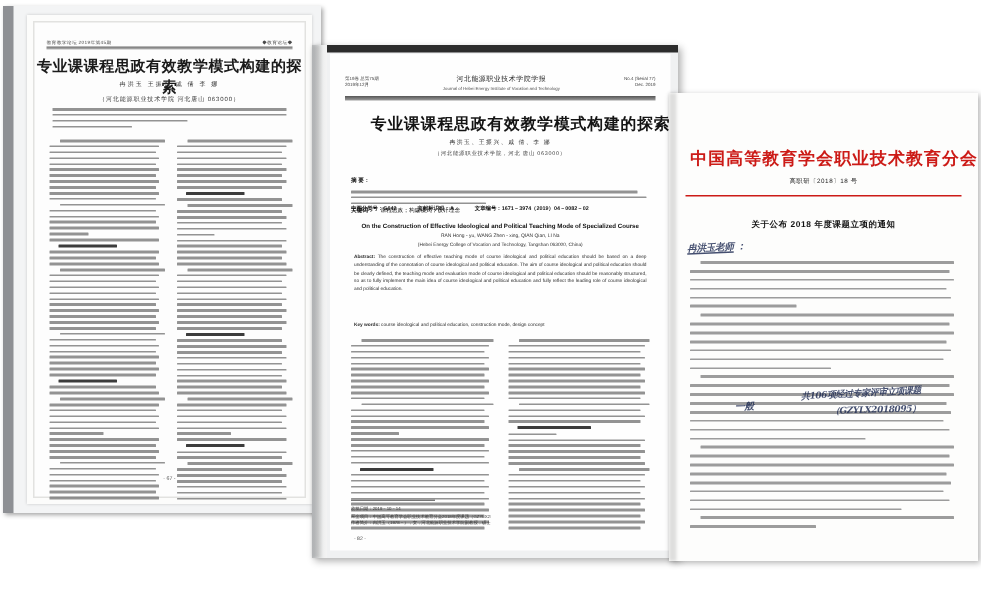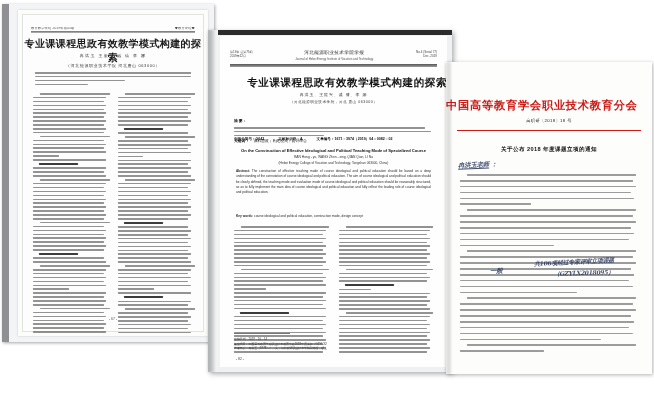--- a/index.html
+++ b/index.html
@@ -311,21 +311,21 @@
     left: 446px;
     top: 62px;
     width: 206px;
     height: 312px;
     background: #fdfdfc;
     box-shadow: 1px 1px 4px rgba(0,0,0,0.30);
   }
   #doc3 .redtitle {
     position: absolute;
     left: 0; right: 0; top: 36px;
-    text-align: left;
+    text-align: right;
     font-size: 11.2px;
     font-weight: bold;
     color: #cc1b17;
     letter-spacing: 0.8px;
     font-family: "DejaVu Sans", sans-serif;
     white-space: nowrap;
   }
   #doc3 .docnum {
     position: absolute;
     left: 0; right: 0; top: 56px;

